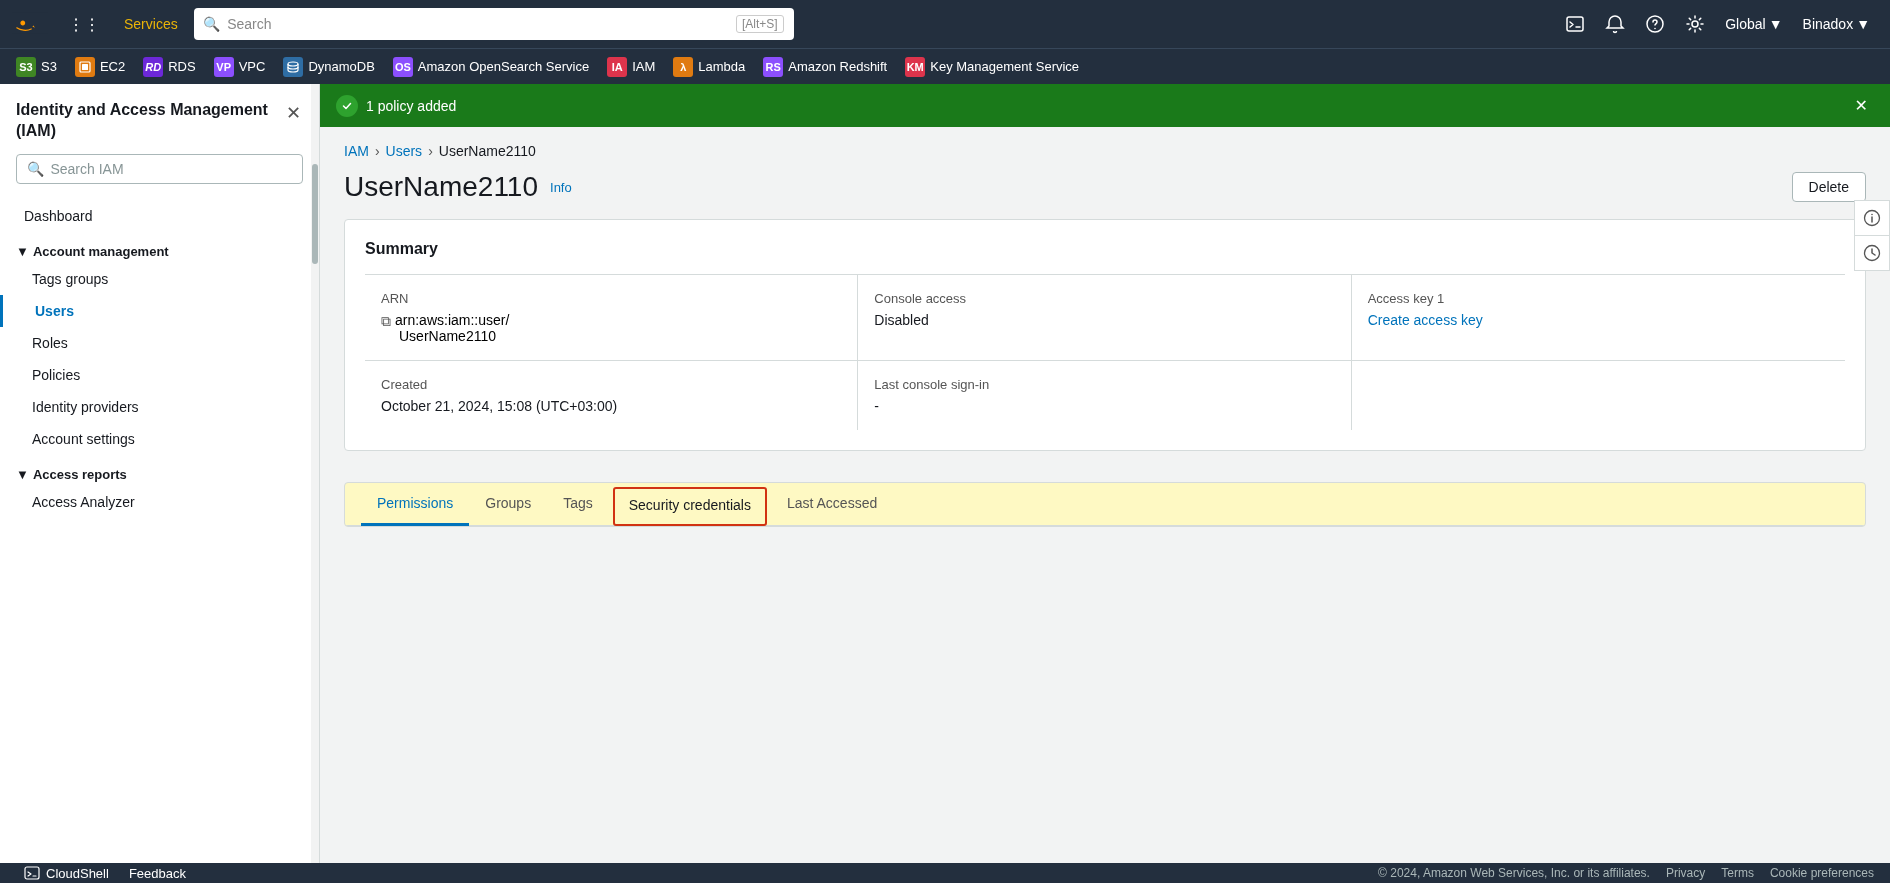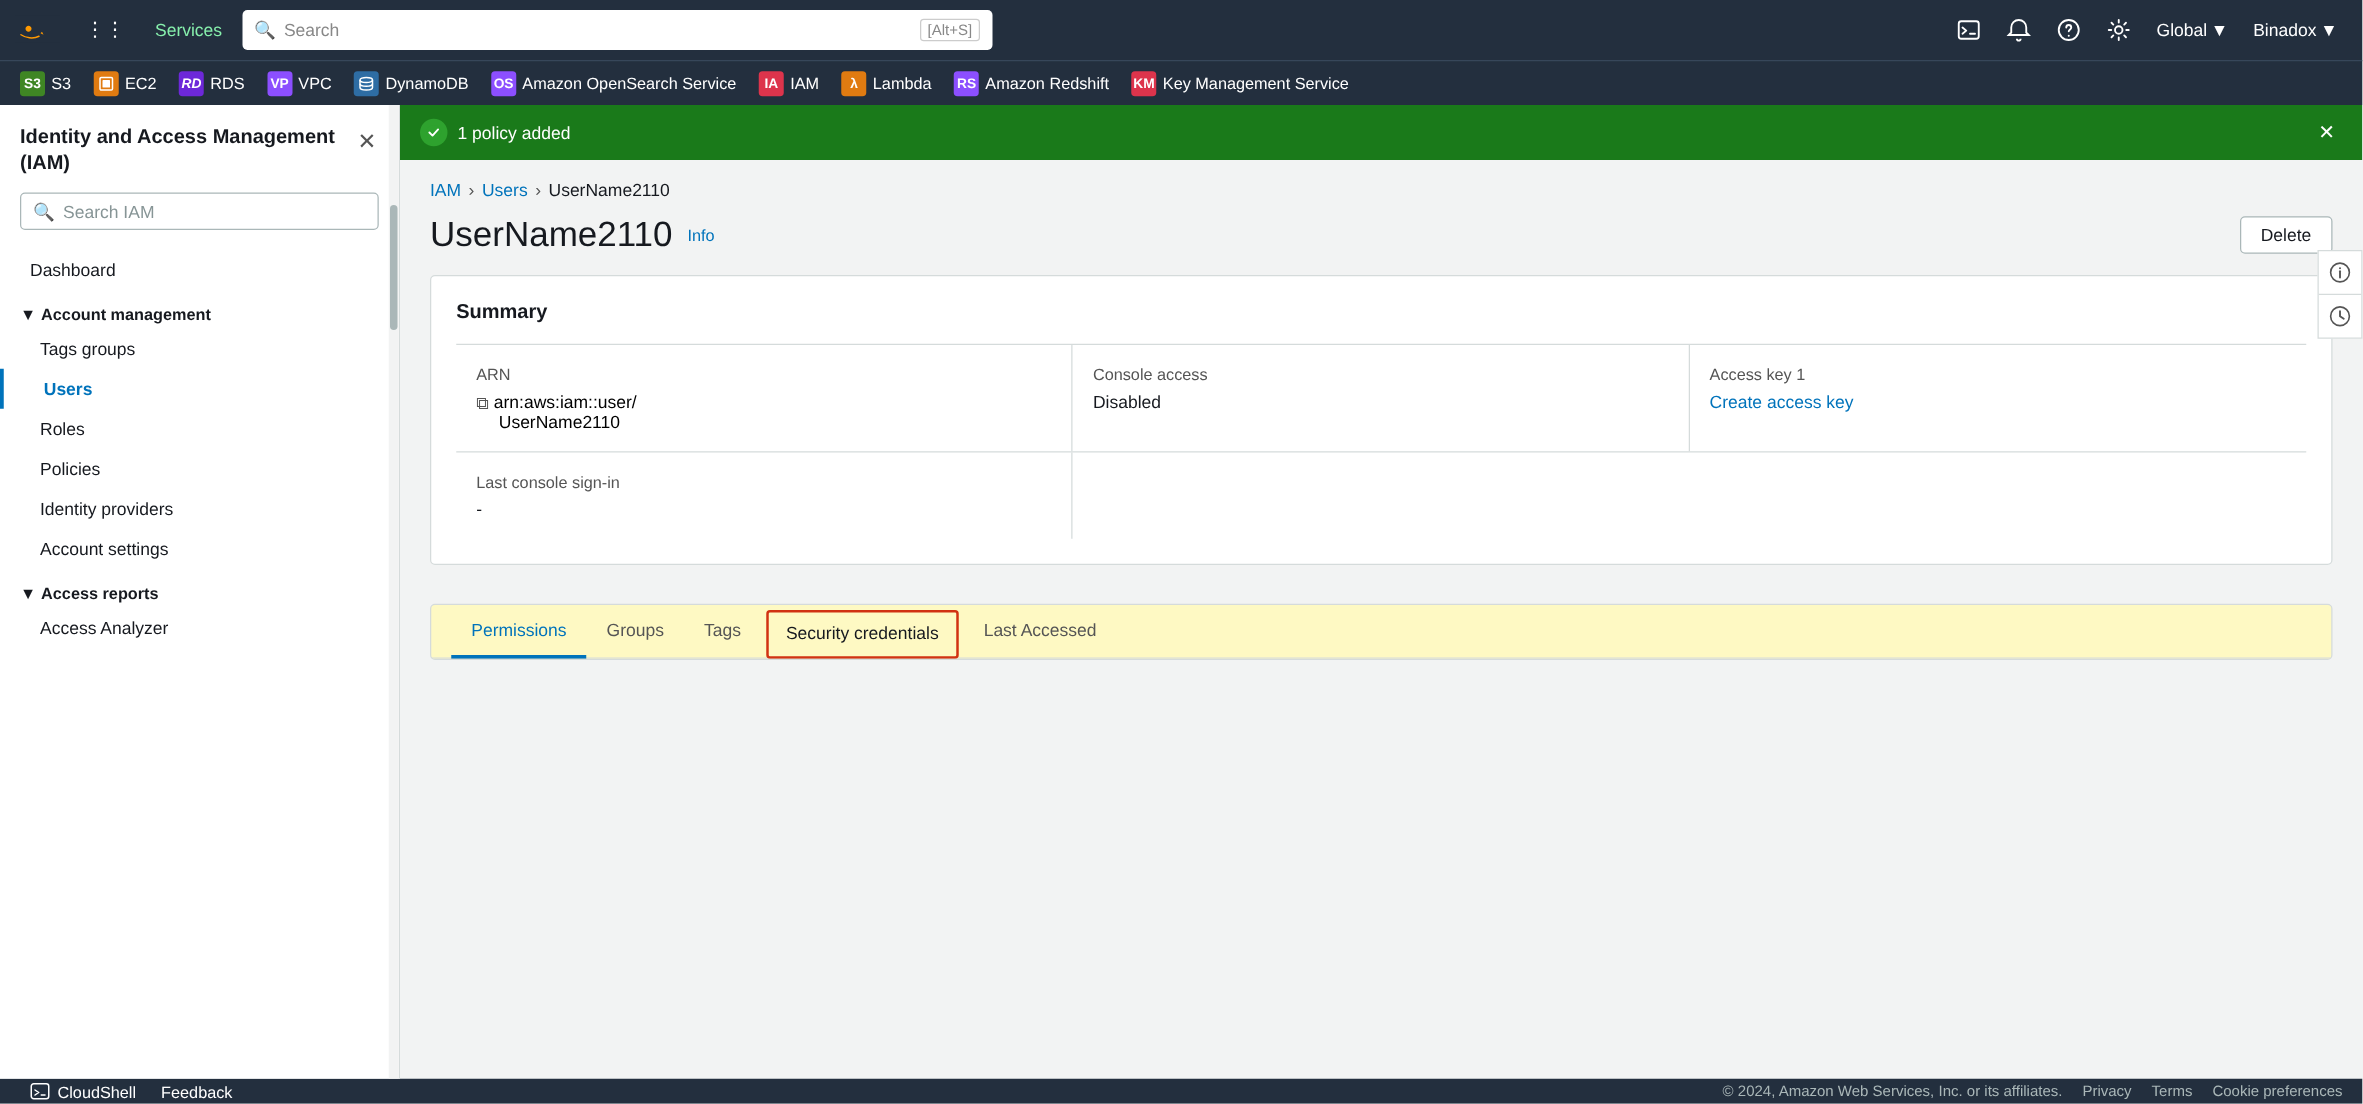--- a/index.html
+++ b/index.html
@@ -15,21 +15,21 @@
       gap: 8px;
       flex-shrink: 0;
     }
     .aws-logo {
       width: 36px;
       height: 36px;
       margin-right: 4px;
       flex-shrink: 0;
     }
     .nav-services-btn {
-      color: #86efac;
+      color: #eab308;
       font-size: 14px;
       cursor: pointer;
       display: flex;
       align-items: center;
       gap: 4px;
       padding: 4px 8px;
       border-radius: 3px;
       white-space: nowrap;
     }
     .nav-search-bar {
@@ -658,20 +658,24 @@
           </div>
 
           <div class="summary-col">
             <div class="summary-label">Access key 1</div>
             <a class="link-value">Create access key</a>
           </div>
         </div>
 
         <div class="summary-row2">
 
+          <div class="summary-col2">
+            <div class="summary-label">Created</div>
+            <div class="summary-value">October 21, 2024, 15:08 (UTC+03:00)</div>
+          </div>
 
           <div class="summary-col2">
             <div class="summary-label">Last console sign-in</div>
             <div class="summary-value">-</div>
           </div>
 
           <div class="summary-col2"></div>
         </div>
       </div>
 

